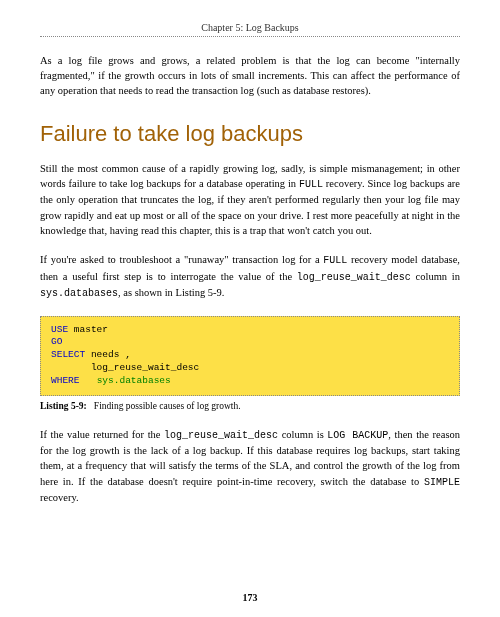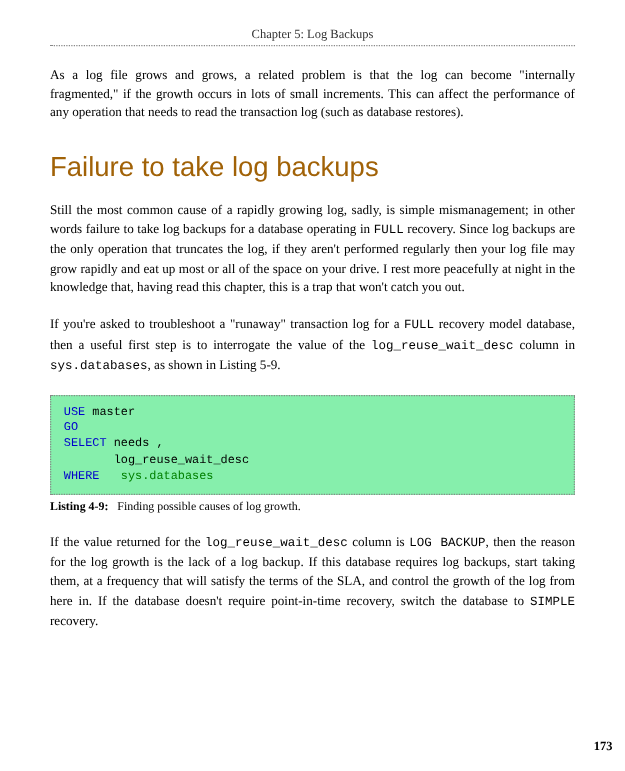--- a/index.html
+++ b/index.html
@@ -42,21 +42,21 @@
       line-height: 1.45;
       margin-bottom: 14px;
       text-align: justify;
     }
     .mono {
       font-family: 'Courier New', monospace;
       font-size: 10px;
     }
     .code-block {
       border: 1px dotted #888;
-      background: #86efac;
+      background: #fde047;
       padding: 7px 10px;
       font-family: 'Courier New', monospace;
       font-size: 9.5px;
       line-height: 1.35;
       margin-bottom: 5px;
     }
     .kw-blue {
       color: #0000cc;
     }
     .kw-green {
@@ -72,22 +72,22 @@
       font-size: 9.5px;
       margin-bottom: 16px;
     }
     .listing-label {
       font-weight: bold;
     }
     .page-number {
       position: absolute;
       bottom: 14px;
       left: 0;
-      right: 10px;
-      text-align: right;
+      right: 0;
+      text-align: center;
       font-size: 10px;
       font-weight: bold;
     }
   </style>
 </head>
 <body>
 
 <div class="chapter-header">Chapter 5: Log Backups</div>
 
 <p class="intro-para">As a log file grows and grows, a related problem is that the log can become "internally fragmented," if the growth occurs in lots of small increments. This can affect the performance of any operation that needs to read the transaction log (such as database restores).</p>
@@ -104,20 +104,20 @@
 
 <div class="code-block">
   <div><span class="kw-blue">USE</span> <span>master</span></div>
   <div><span class="kw-blue">GO</span></div>
   <div><span class="kw-blue">SELECT</span> <span>needs ,</span></div>
   <div>&nbsp;&nbsp;&nbsp;&nbsp;&nbsp;&nbsp;&nbsp;<span>log_reuse_wait_desc</span></div>
   <div><span class="kw-blue">WHERE</span>&nbsp;&nbsp;&nbsp;<span class="kw-green">sys.databases</span></div>
 </div>
 
 <p class="listing-caption">
-  <span class="listing-label">Listing 4-9:</span>&nbsp;&nbsp;&nbsp;<span>Finding possible causes of log growth.</span>
+  <span class="listing-label">Listing 5-9:</span>&nbsp;&nbsp;&nbsp;<span>Finding possible causes of log growth.</span>
 </p>
 
 <p class="body-para">
   <span>If the value returned for the </span><span class="mono">log_reuse_wait_desc</span><span> column is </span><span class="mono">LOG BACKUP</span><span>, then the reason for the log growth is the lack of a log backup. If this database requires log backups, start taking them, at a frequency that will satisfy the terms of the SLA, and control the growth of the log from here in. If the database doesn't require point-in-time recovery, switch the database to </span><span class="mono">SIMPLE</span><span> recovery.</span>
 </p>
 
 <div class="page-number">173</div>
 
 </body></html>

